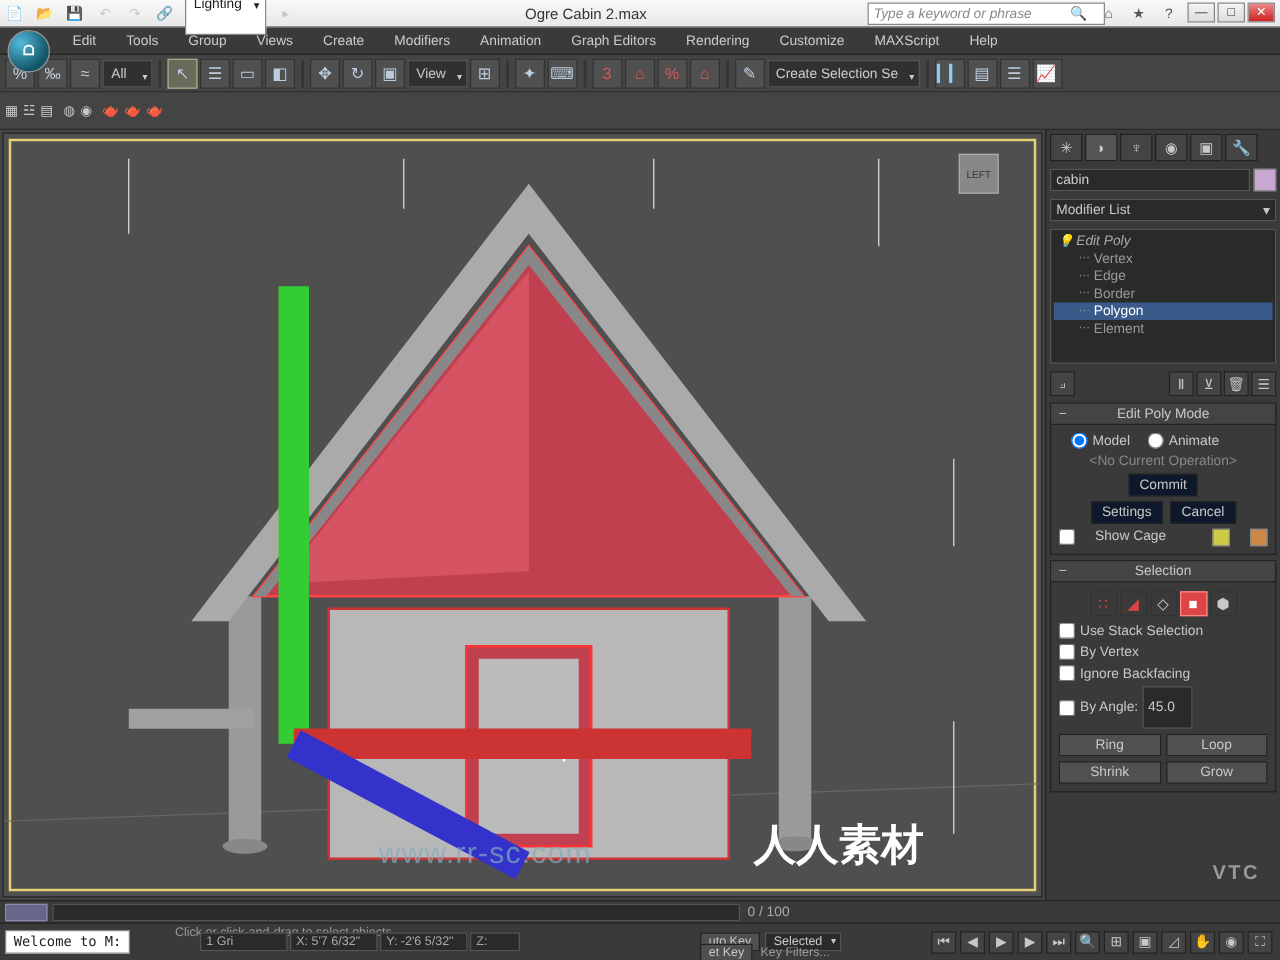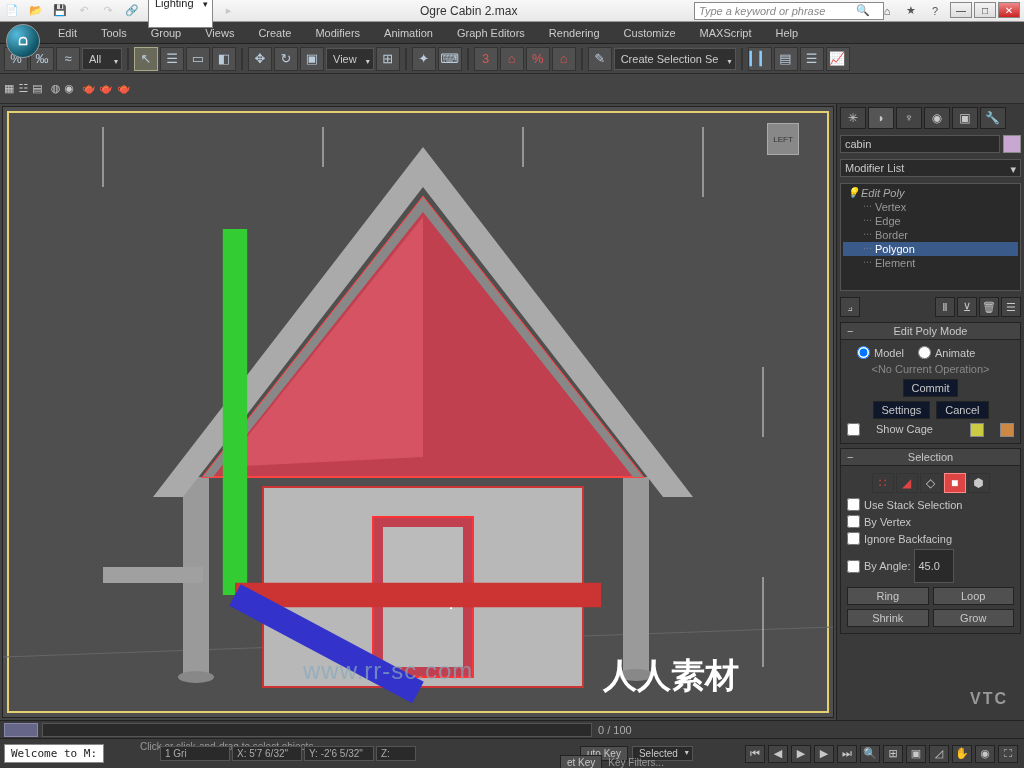--- a/index.html
+++ b/index.html
@@ -78,25 +78,25 @@
 .timeline .scrub { width:34px; height:14px; background:#668; border:1px solid #88a; margin-right:4px; }
 .timeline .track { flex:1; height:14px; background:#2a2a2a; border:1px solid #555; position:relative; max-width:550px; }
 .timeline .frame-txt { margin-left:6px; color:#aaa; }
 .status-row { flex:1; display:flex; align-items:center; padding:0 4px; gap:6px; position:relative; }
 .status-row .welcome { background:#fff; color:#222; border:1px solid #888; padding:2px 6px; font-family:monospace; }
 .status-row .hint { color:#999; font-size:10px; }
 .status-row .coord { display:flex; gap:2px; position:absolute; left:160px; }
 .status-row .coord .c { background:#2a2a2a; border:1px solid #555; padding:1px 4px; font-size:10px; color:#aaa; width:70px; }
 .status-row .right-ctrls { position:absolute; right:6px; display:flex; gap:3px; align-items:center; }
 .status-row .right-ctrls .rb { width:20px; height:18px; background:#444; border:1px solid #222; display:flex; align-items:center; justify-content:center; font-size:11px; }
-.status-row .mid-ctrls { position:absolute; left:580px; display:flex; gap:4px; align-items:center; }
+.status-row .mid-ctrls { position:absolute; left:560px; display:flex; gap:4px; align-items:center; }
 .status-row .mid-ctrls .mb { background:#505050; border:1px solid #222; padding:1px 6px; font-size:10px; }
 .status-row .mid-ctrls .drop { background:#2a2a2a; border:1px solid #555; padding:1px 14px 1px 6px; position:relative; font-size:10px; }
 .status-row .mid-ctrls .drop:after { content:"▾"; position:absolute; right:3px; font-size:8px; }
-.watermark { position:absolute; left:300px; bottom:32px; color:#8ab; font-size:24px; opacity:.7; pointer-events:none; letter-spacing:1px; }
+.watermark { position:absolute; left:300px; bottom:20px; color:#8ab; font-size:24px; opacity:.7; pointer-events:none; letter-spacing:1px; }
 .watermark-cn { position:absolute; left:600px; bottom:18px; color:#fff; font-size:34px; font-weight:bold; pointer-events:none; }
 .vtc { position:absolute; right:16px; bottom:60px; color:#999; font-size:16px; font-weight:bold; letter-spacing:2px; }
 .settings-cancel { display:flex; gap:6px; padding:2px 0; justify-content:center; }
 .showcage { display:flex; align-items:flex-start; gap:16px; padding:2px 0; }
 .showcage .sw1 { width:14px; height:14px; background:#cc4; border:1px solid #888; margin-left:auto; }
 .showcage .sw2 { width:14px; height:14px; background:#c84; border:1px solid #888; }
 </style>
 </head>
 <body>
 

